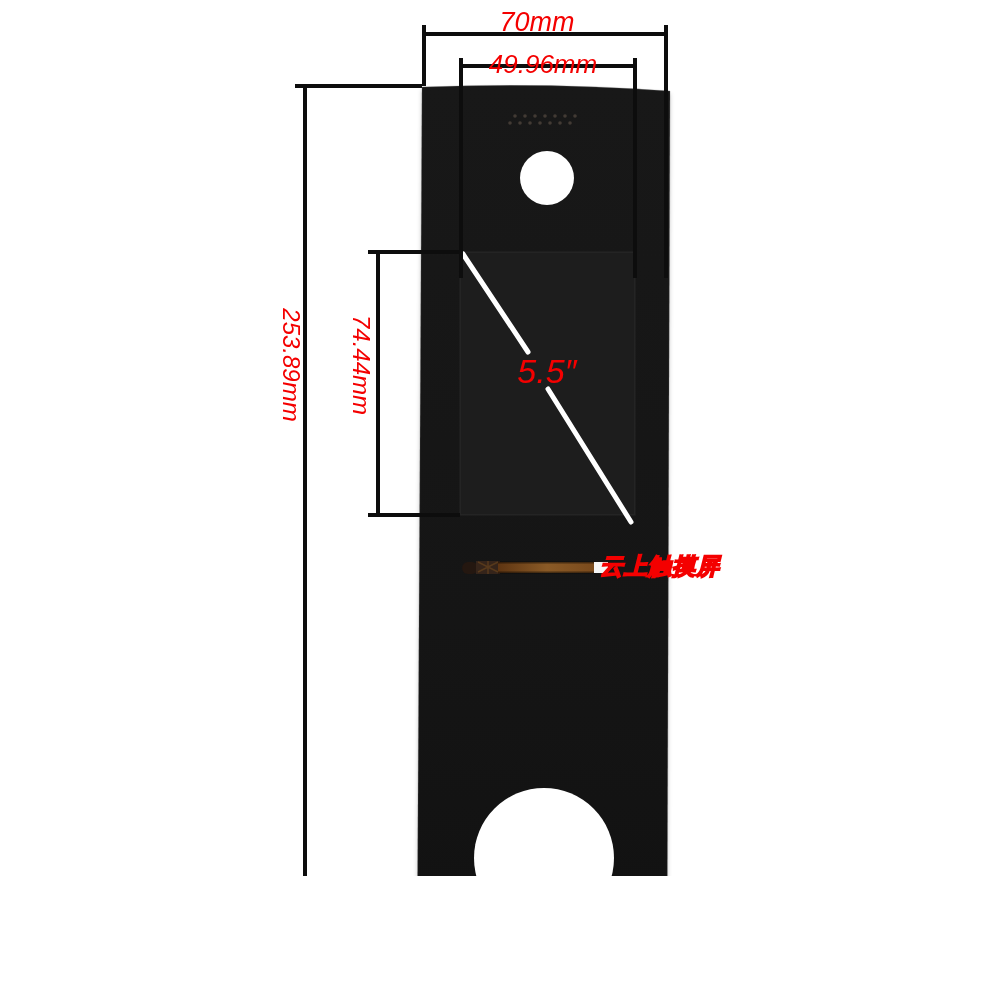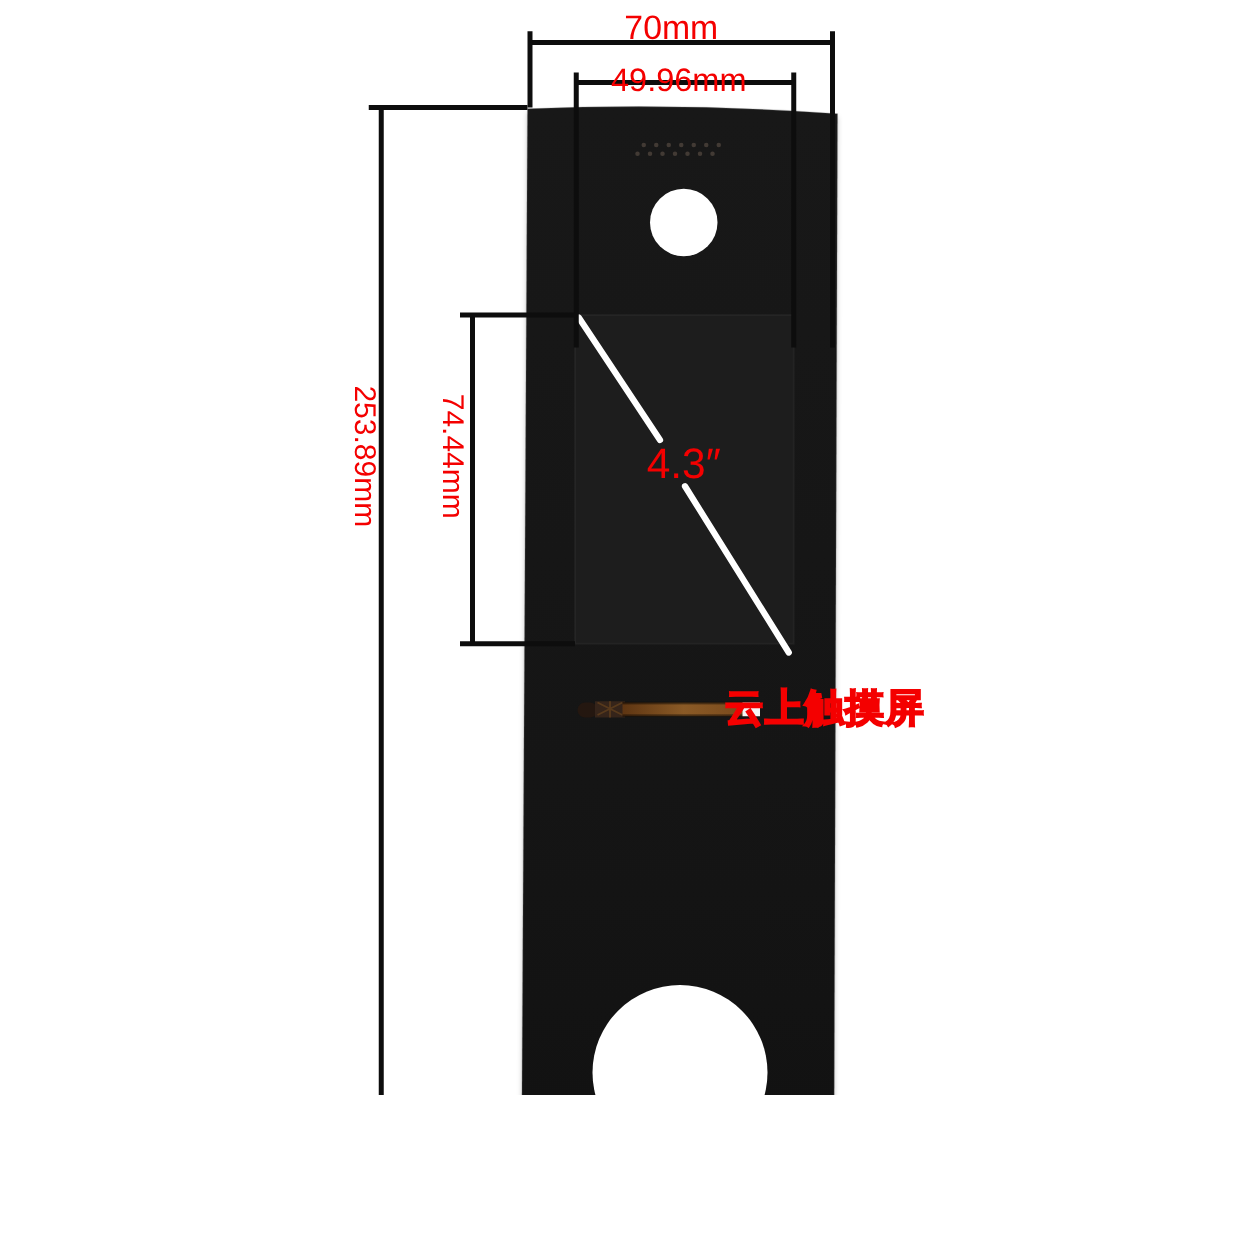--- a/index.html
+++ b/index.html
@@ -10,37 +10,37 @@
     --c-screen_black:#1d1d1d;
     --c-hole_white:#ffffff;
     --c-cable_brown:#7a4a1c;
     --c-cable_dark:#35241a;
     --c-cable_end_white:#f5f5f5;
     --c-diagonal_white:#ffffff;
     --c-speaker_dot:#4a4139;
   }
   html,body{margin:0;padding:0;}
   body{background:var(--c-background);font-family:"Liberation Sans",sans-serif;}
-  .scene{position:relative;width:1000px;height:876px;background:var(--c-background);overflow:hidden;}
+  .scene{position:relative;width:1000px;height:876px;background:var(--c-background);overflow:hidden;font-style:italic;}
   .scene svg{position:absolute;left:0;top:0;}
   .glass-panel{fill:url(#panelGrad);stroke:rgba(110,110,110,0.28);stroke-width:1;
                filter:drop-shadow(0 3px 2px rgba(0,0,0,0.22));}
   .screen-aperture{fill:var(--c-screen_black);stroke:rgba(255,255,255,0.045);stroke-width:1.5;}
   .dim{stroke:var(--c-dimension_line);stroke-width:4;fill:none;}
   .diag{stroke:var(--c-diagonal_white);stroke-width:5;stroke-linecap:round;}
   .label{position:absolute;color:var(--c-annotation_red);line-height:1;white-space:nowrap;}
   .label-h{transform:translateX(-50%);}
   .label-v{transform:translate(-50%,-50%) rotate(90deg);}
   .label-c{transform:translate(-50%,-50%);}
   #label-outer-width{left:537px;top:9px;font-size:27px;}
   #label-inner-width{left:543px;top:51px;font-size:26px;}
   #label-outer-height{left:291px;top:365px;font-size:24px;}
   #label-screen-height{left:361px;top:365px;font-size:24px;}
   #label-screen-diagonal{left:547px;top:371px;font-size:34px;}
-  #watermark{left:660px;top:566px;font-size:31px;font-weight:bold;letter-spacing:1px;
+  #watermark{left:660px;top:566px;font-size:23px;font-weight:bold;letter-spacing:1px;
              color:transparent;-webkit-text-stroke:1.6px var(--c-annotation_red);
              text-shadow:0 0 1px rgba(255,120,120,0.35);}
 </style>
 </head>
 <body>
 
 <div class="scene">
 
   <svg width="1000" height="1000" viewBox="0 0 1000 1000">
     <defs>
@@ -113,15 +113,15 @@
       <path class="dim" d="M378,252 V515"></path>
       <path class="dim" d="M368,252 H460"></path>
       <path class="dim" d="M368,515 H460"></path>
     </g>
   </svg>
 
   <div class="label label-h" id="label-outer-width">70mm</div>
   <div class="label label-h" id="label-inner-width">49.96mm</div>
   <div class="label label-v" id="label-outer-height">253.89mm</div>
   <div class="label label-v" id="label-screen-height">74.44mm</div>
-  <div class="label label-c" id="label-screen-diagonal">4.3″</div>
+  <div class="label label-c" id="label-screen-diagonal">5.5″</div>
   <div class="label label-c" id="watermark">云上触摸屏</div>
 </div>
 
 </body></html>

